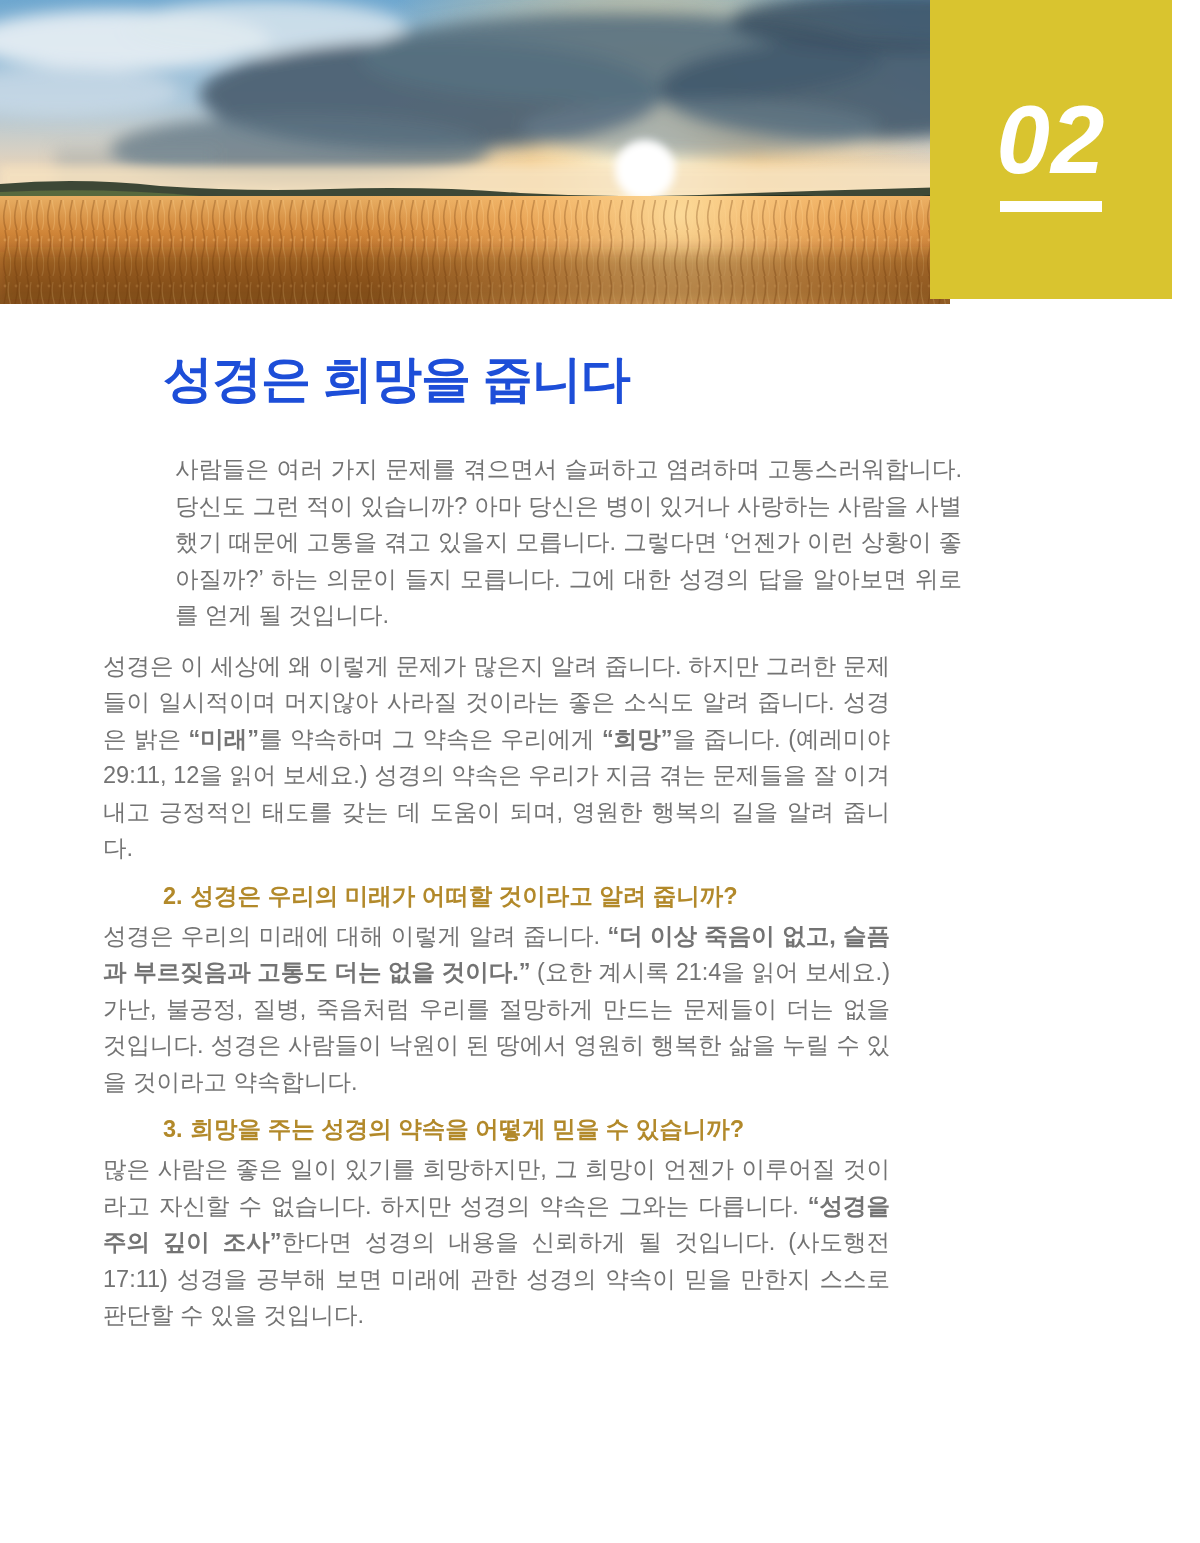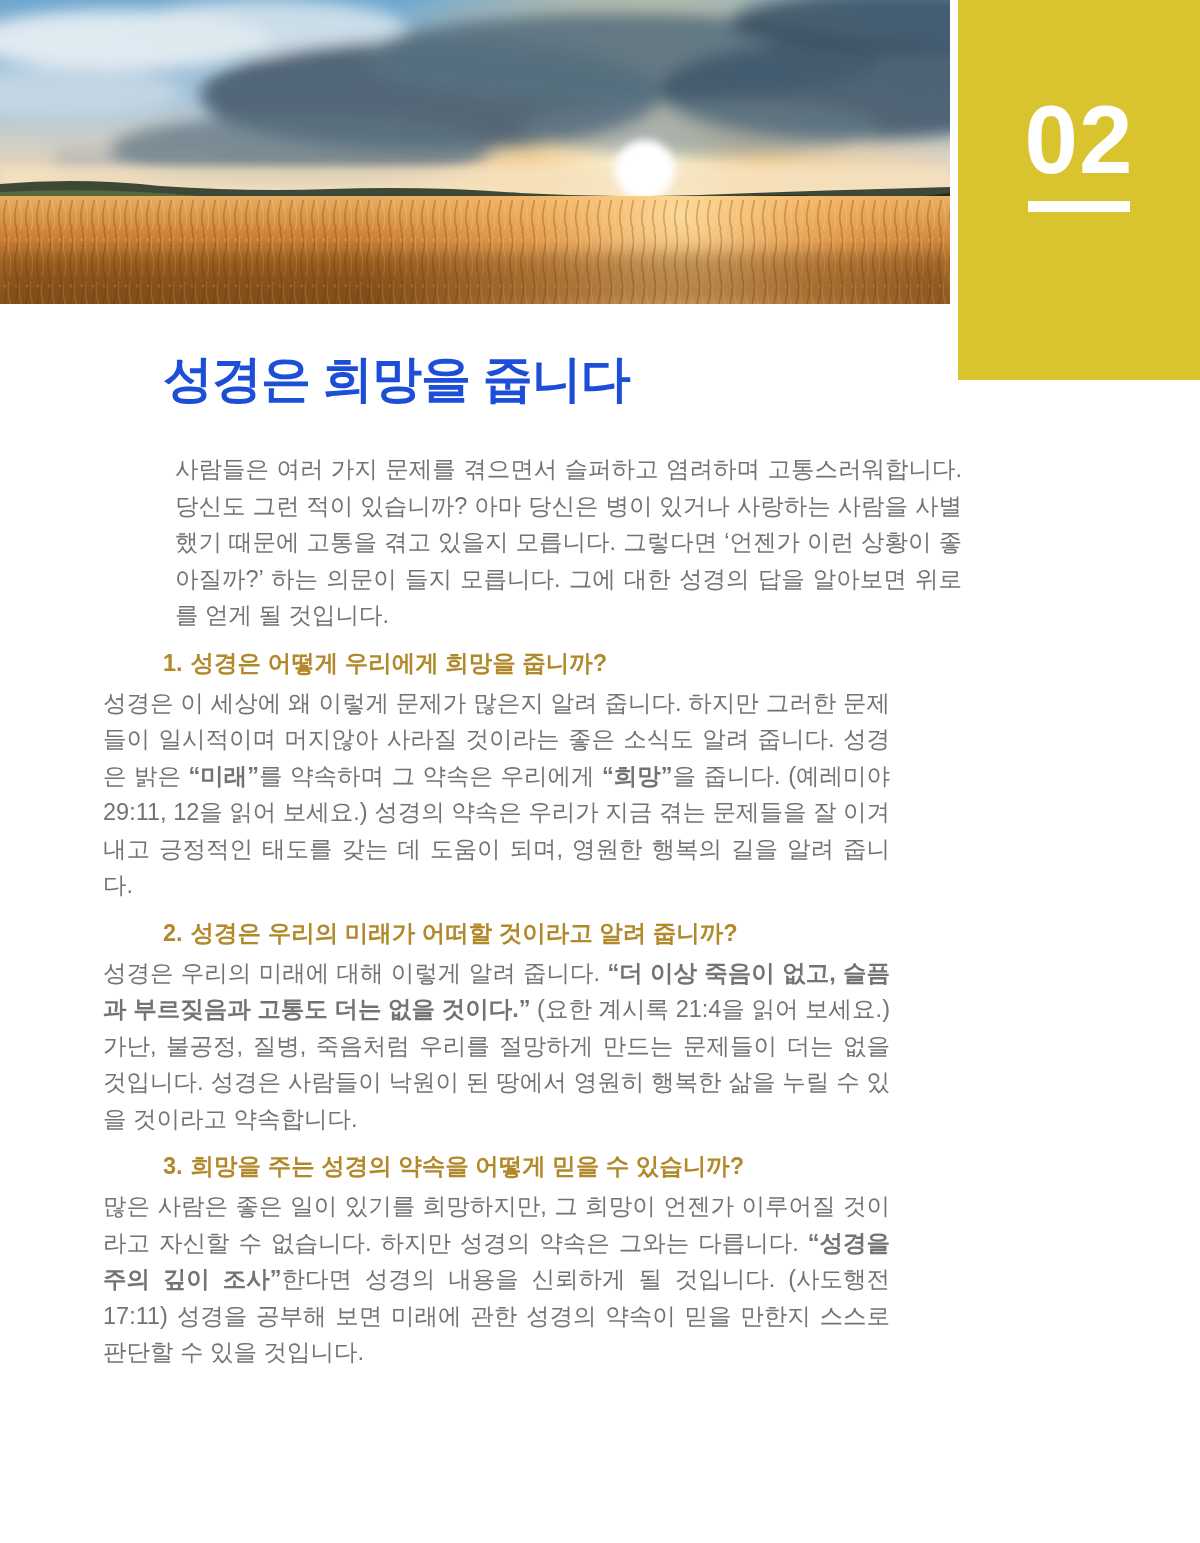--- a/index.html
+++ b/index.html
@@ -14,23 +14,24 @@
   }
 
   
   .hero-photo {
     position: absolute; left: 0; top: 0;
     width: 950px; height: 304px;
   }
   .hero-photo svg { display: block; width: 100%; height: 100%; }
 
   .lesson-badge {
-    position: absolute; left: 958px; top: 0;
-    width: 242px; height: 380px;
+    position: absolute; left: 930px; top: 0;
+    width: 242px; height: 299px;
     background: #D9C42F;
+    font-style: italic;
   }
   .lesson-number {
     margin-top: 92px;
     text-align: center;
     font-size: 96px; line-height: 96px;
     font-weight: 700; color: #ffffff;
     letter-spacing: 1px;
   }
   .lesson-underline {
     width: 102px; height: 11px;
@@ -151,23 +152,20 @@
     <div class="lesson-number">02</div>
     <div class="lesson-underline"></div>
   </div>
 
   <main class="content">
     <h1 class="title">성경은 희망을 줍니다</h1>
 
     <p class="para intro"><span>사람들은 여러 가지 문제를 겪으면서 슬퍼하고 염려하며 고통스러워합니다. 당신도 그런 적이 있습니까? 아마 당신은 병이 있거나 사랑하는 사람을 사별했기 때문에 고통을 겪고 있을지 모릅니다. 그렇다면 ‘언젠가 이런 상황이 좋아질까?’ 하는 의문이 들지 모릅니다. 그에 대한 성경의 답을 알아보면 위로를 얻게 될 것입니다.</span></p>
 
     <section class="qa">
-      <h2 class="question">
-        <span class="q-num">1.</span><span>성경은 어떻게 우리에게 희망을 줍니까?</span>
-      </h2>
       <p class="para answer"><span>성경은 이 세상에 왜 이렇게 문제가 많은지 알려 줍니다. 하지만 그러한 문제들이 일시적이며 머지않아 사라질 것이라는 좋은 소식도 알려 줍니다. 성경은 밝은 </span><span class="b">“미래”</span><span>를 약속하며 그 약속은 우리에게 </span><span class="b">“희망”</span><span>을 줍니다. (예레미야 29:11, 12을 읽어 보세요.) 성경의 약속은 우리가 지금 겪는 문제들을 잘 이겨 내고 긍정적인 태도를 갖는 데 도움이 되며, 영원한 행복의 길을 알려 줍니다.</span></p>
     </section>
 
     <section class="qa">
       <h2 class="question">
         <span class="q-num">2.</span><span>성경은 우리의 미래가 어떠할 것이라고 알려 줍니까?</span>
       </h2>
       <p class="para answer"><span>성경은 우리의 미래에 대해 이렇게 알려 줍니다. </span><span class="b">“더 이상 죽음이 없고, 슬픔과 부르짖음과 고통도 더는 없을 것이다.”</span><span> (요한 계시록 21:4을 읽어 보세요.) 가난, 불공정, 질병, 죽음처럼 우리를 절망하게 만드는 문제들이 더는 없을 것입니다. 성경은 사람들이 낙원이 된 땅에서 영원히 행복한 삶을 누릴 수 있을 것이라고 약속합니다.</span></p>
     </section>
 

